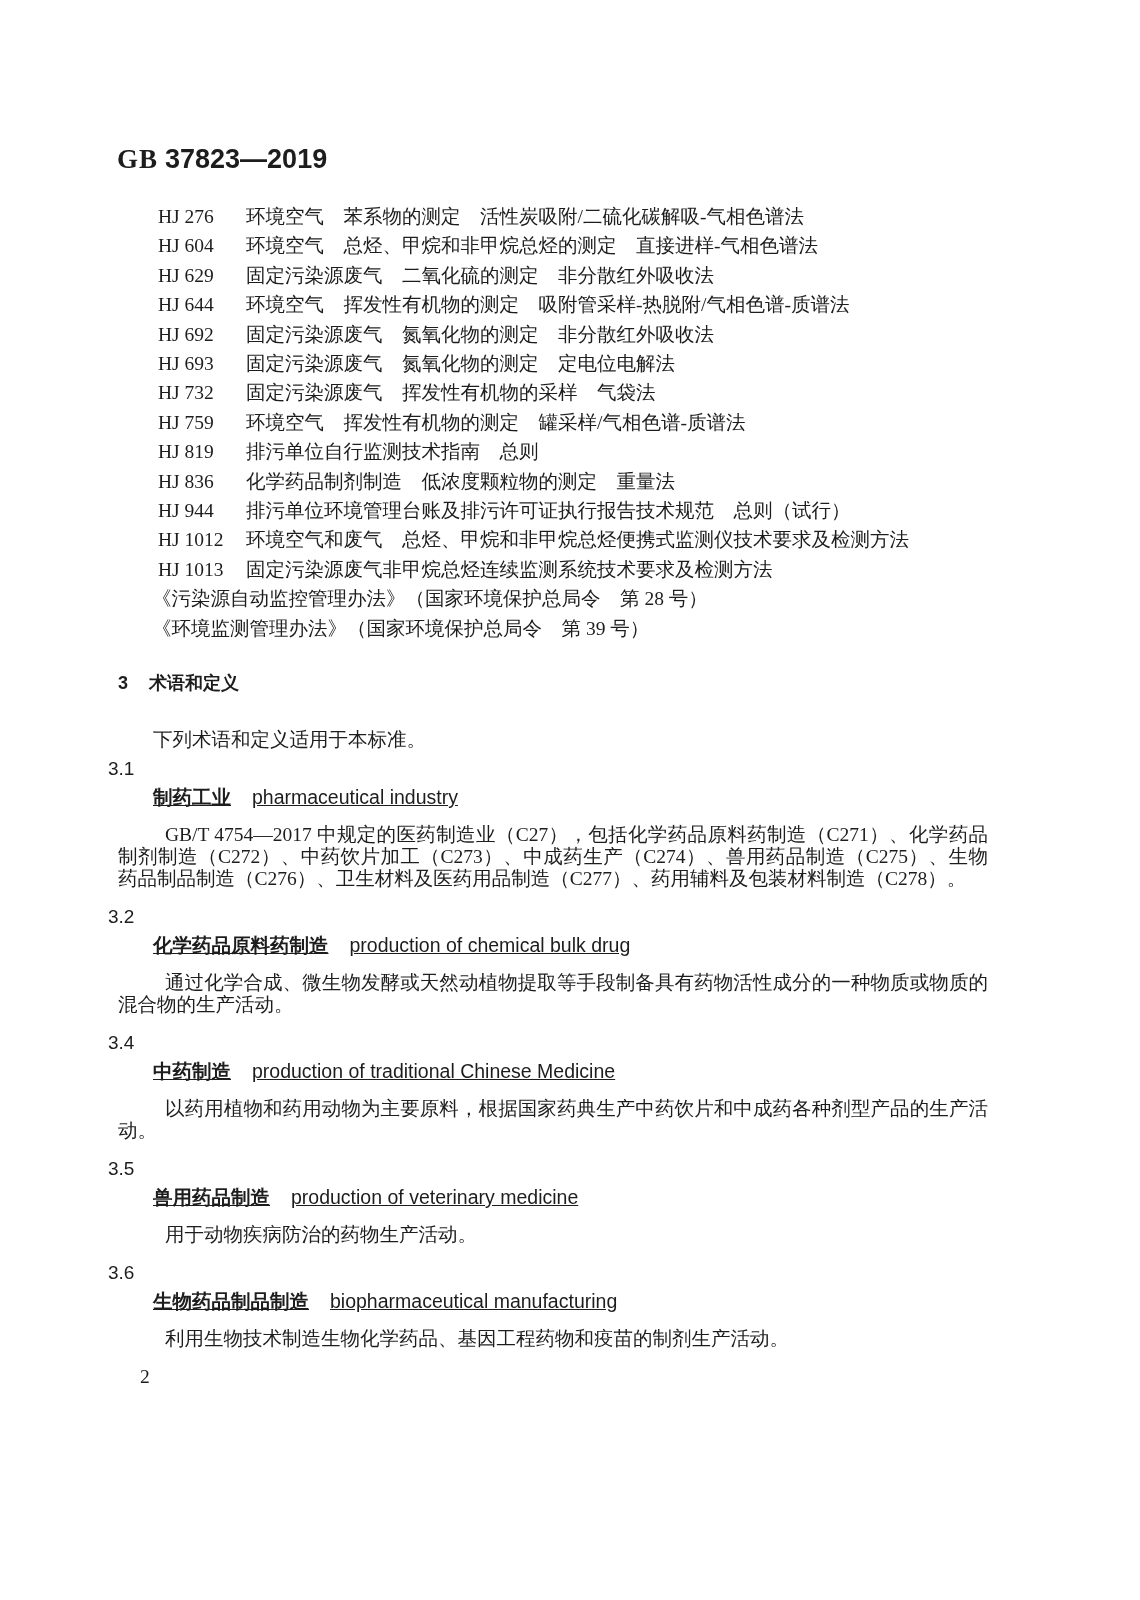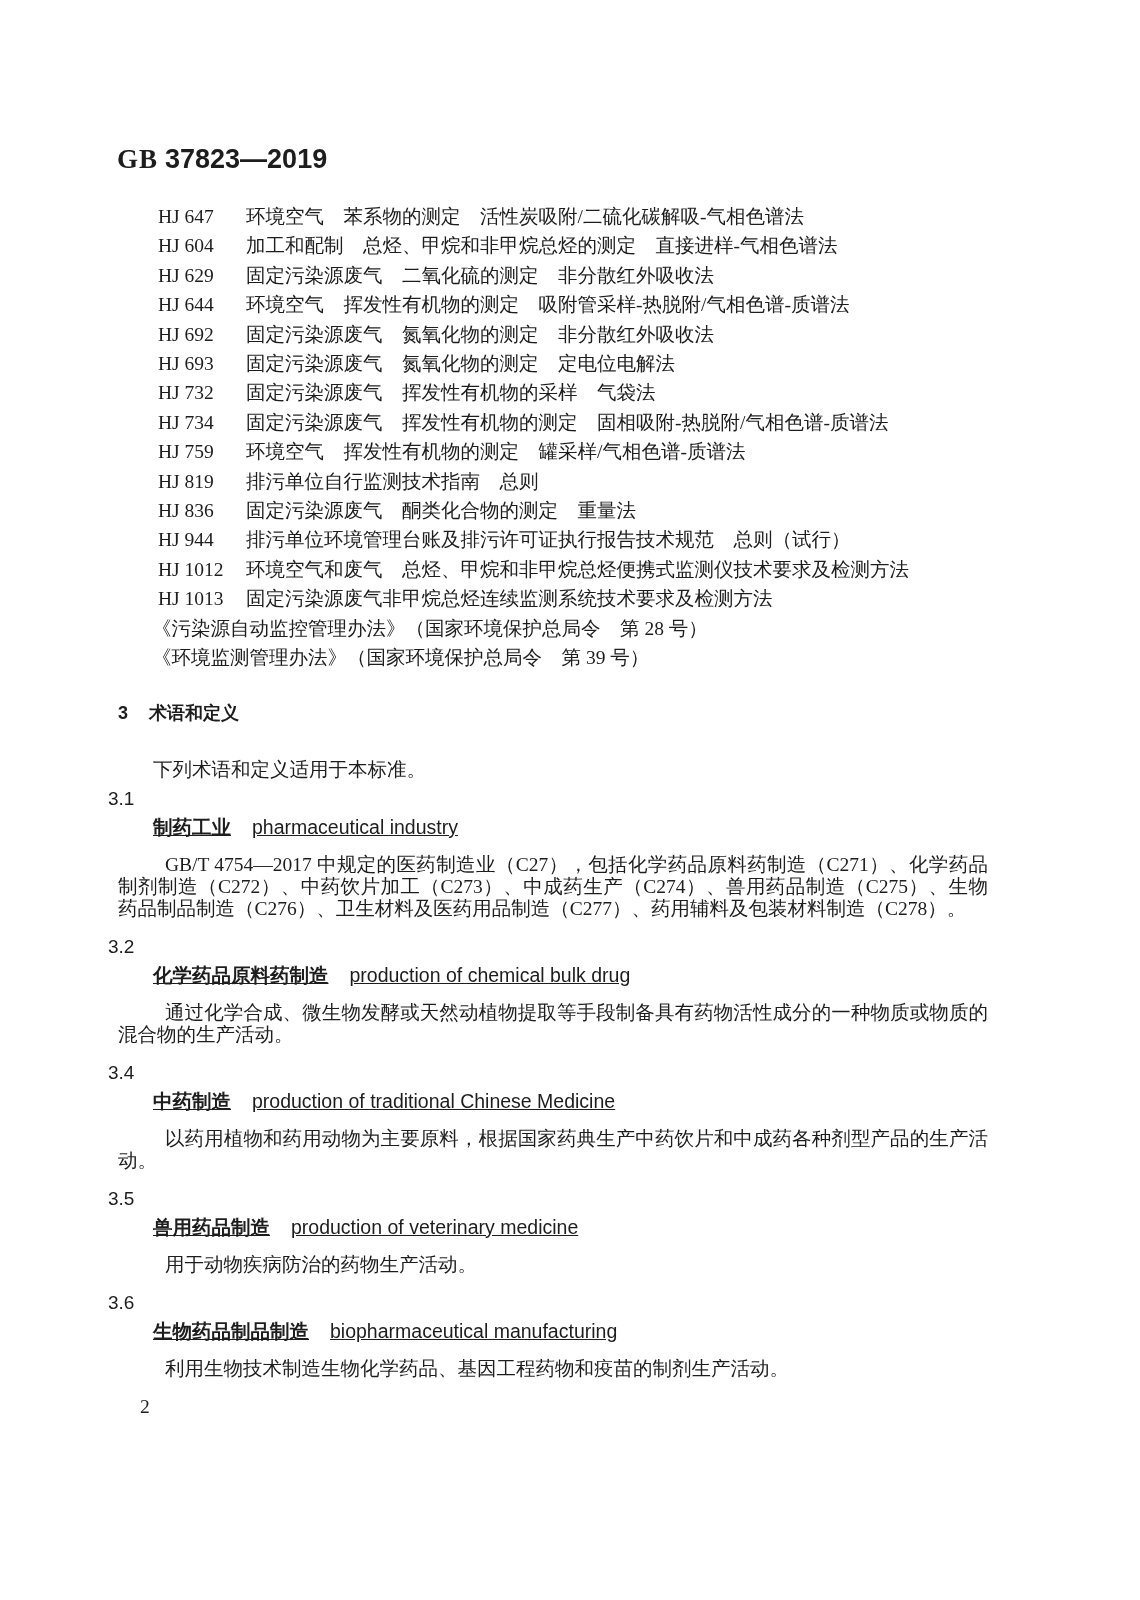--- a/index.html
+++ b/index.html
@@ -54,31 +54,30 @@
 </head>
 <body>
 
 <div class="page">
 
   <div class="doc-header">
     <span class="gb">GB</span><span class="num">37823—2019</span>
   </div>
 
   <div class="refs" id="refs-list">
-      <div class="ref-line"><span class="ref-code">HJ 647</span><span>环境空气　苯系物的测定　活性炭吸附/二硫化碳解吸-气相色谱法</span></div>
-      <div class="ref-line"><span class="ref-code">HJ 604</span><span>加工和配制　总烃、甲烷和非甲烷总烃的测定　直接进样-气相色谱法</span></div>
+      <div class="ref-line"><span class="ref-code">HJ 276</span><span>环境空气　苯系物的测定　活性炭吸附/二硫化碳解吸-气相色谱法</span></div>
+      <div class="ref-line"><span class="ref-code">HJ 604</span><span>环境空气　总烃、甲烷和非甲烷总烃的测定　直接进样-气相色谱法</span></div>
       <div class="ref-line"><span class="ref-code">HJ 629</span><span>固定污染源废气　二氧化硫的测定　非分散红外吸收法</span></div>
       <div class="ref-line"><span class="ref-code">HJ 644</span><span>环境空气　挥发性有机物的测定　吸附管采样-热脱附/气相色谱-质谱法</span></div>
       <div class="ref-line"><span class="ref-code">HJ 692</span><span>固定污染源废气　氮氧化物的测定　非分散红外吸收法</span></div>
       <div class="ref-line"><span class="ref-code">HJ 693</span><span>固定污染源废气　氮氧化物的测定　定电位电解法</span></div>
       <div class="ref-line"><span class="ref-code">HJ 732</span><span>固定污染源废气　挥发性有机物的采样　气袋法</span></div>
-      <div class="ref-line"><span class="ref-code">HJ 734</span><span>固定污染源废气　挥发性有机物的测定　固相吸附-热脱附/气相色谱-质谱法</span></div>
       <div class="ref-line"><span class="ref-code">HJ 759</span><span>环境空气　挥发性有机物的测定　罐采样/气相色谱-质谱法</span></div>
       <div class="ref-line"><span class="ref-code">HJ 819</span><span>排污单位自行监测技术指南　总则</span></div>
-      <div class="ref-line"><span class="ref-code">HJ 836</span><span>固定污染源废气　酮类化合物的测定　重量法</span></div>
+      <div class="ref-line"><span class="ref-code">HJ 836</span><span>化学药品制剂制造　低浓度颗粒物的测定　重量法</span></div>
       <div class="ref-line"><span class="ref-code">HJ 944</span><span>排污单位环境管理台账及排污许可证执行报告技术规范　总则（试行）</span></div>
       <div class="ref-line"><span class="ref-code">HJ 1012</span><span>环境空气和废气　总烃、甲烷和非甲烷总烃便携式监测仪技术要求及检测方法</span></div>
       <div class="ref-line"><span class="ref-code">HJ 1013</span><span>固定污染源废气非甲烷总烃连续监测系统技术要求及检测方法</span></div>
     </div>
 
   <div id="regs-list">
       <div class="reg-line">《污染源自动监控管理办法》（国家环境保护总局令　第 28 号）</div>
       <div class="reg-line">《环境监测管理办法》（国家环境保护总局令　第 39 号）</div>
     </div>
 

